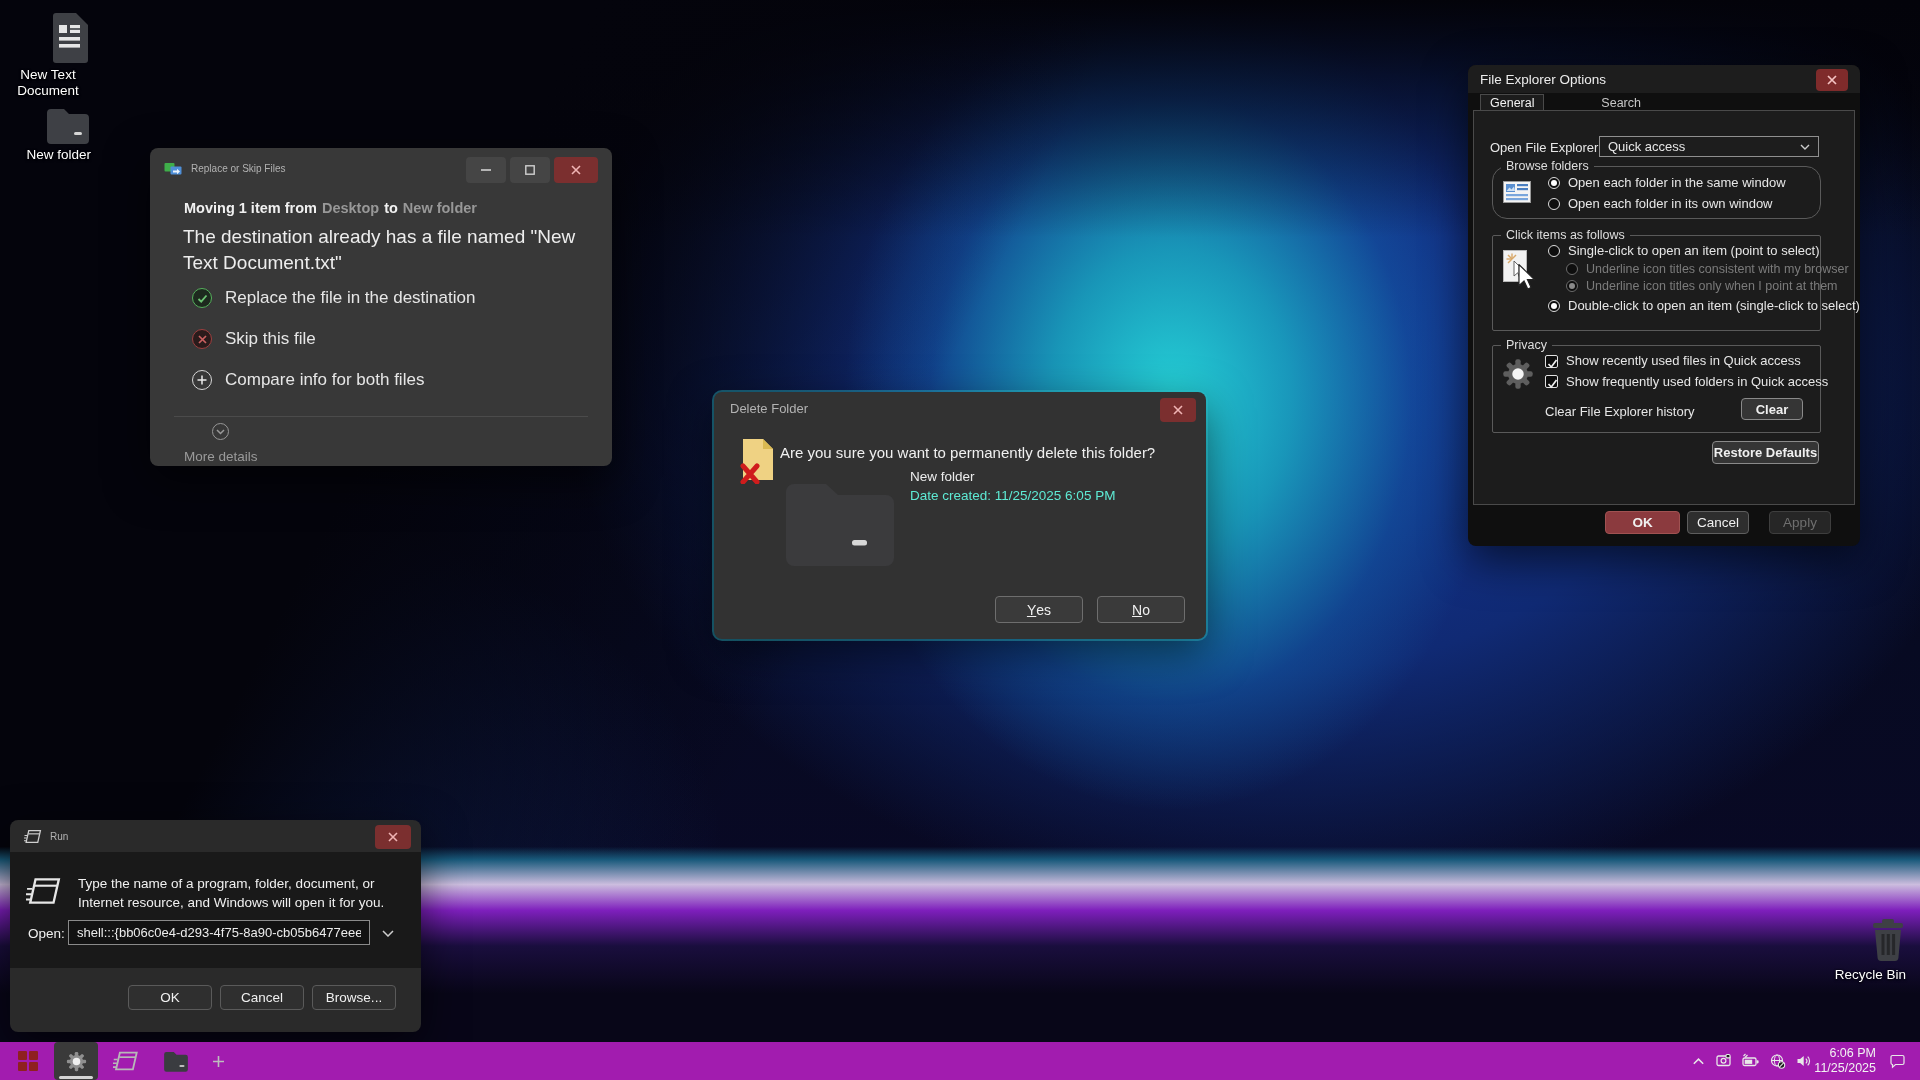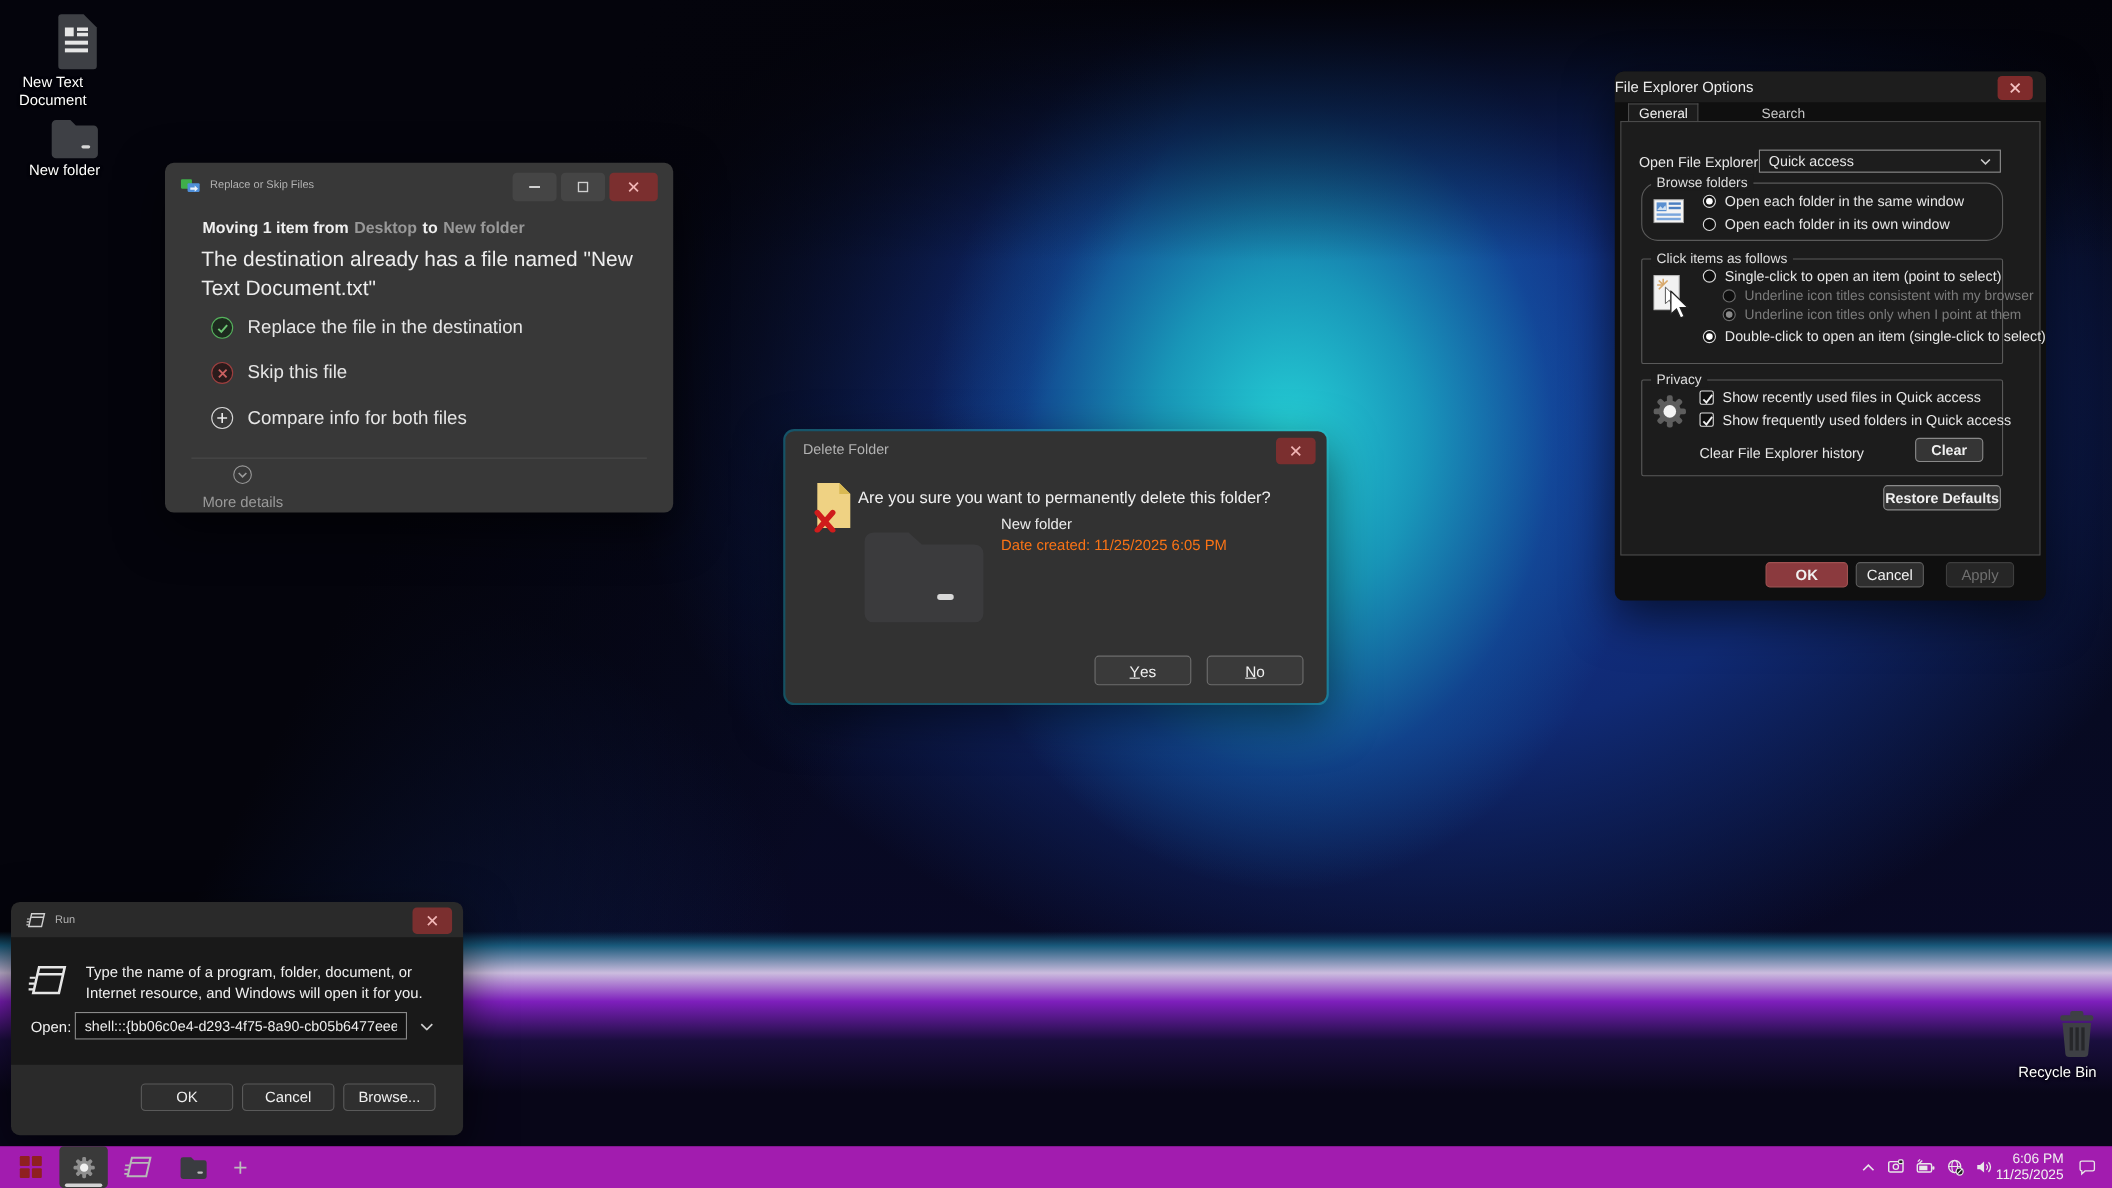--- a/index.html
+++ b/index.html
@@ -191,34 +191,34 @@
     </svg>
 
     <div style="position:absolute;left:66px;top:52px;font-size:15px;color:#f0f0f0;">Are you sure you want to permanently delete this folder?</div>
 
     <svg width="116" height="88" viewBox="0 0 116 88" style="position:absolute;left:68px;top:86px;">
       <path d="M4,14 a8,8 0 0 1 8,-8 h32 l12,11 h48 a8,8 0 0 1 8,8 v55 a8,8 0 0 1 -8,8 H12 a8,8 0 0 1 -8,-8 z" fill="#3b3b3d"></path>
       <rect x="70" y="62" width="15" height="5.5" rx="2.5" fill="#d8d8d8"></rect>
     </svg>
 
     <div style="position:absolute;left:196px;top:77px;font-size:13.5px;color:#ececec;">New folder</div>
-    <div style="position:absolute;left:196px;top:96px;font-size:13.5px;color:#f97316;">Date created: 11/25/2025 6:05 PM</div>
+    <div style="position:absolute;left:196px;top:96px;font-size:13.5px;color:#5eead4;">Date created: 11/25/2025 6:05 PM</div>
 
     <div class="btn" style="position:absolute;left:281px;top:204px;width:88px;height:27px;background:#3a3a3a;border-color:#6e6e6e;font-size:14px;">
       <span class="accel">Y</span>
         <span>es</span>
     </div>
     <div class="btn" style="position:absolute;left:383px;top:204px;width:88px;height:27px;background:#3a3a3a;border-color:#6e6e6e;font-size:14px;">
       <span class="accel">N</span>
         <span>o</span>
     </div>
   </div>
 
   <div class="win" style="left:1468px;top:65px;width:392px;height:481px;background:#0f0f0f;">
-    <div class="tbar" style="height:28px;background:#1d1d1d;border-radius:8px 8px 0 0;">
+    <div class="tbar" style="height:28px;padding-left:12px;background:#1d1d1d;border-radius:8px 8px 0 0;">
       <span class="ttl" style="color:#ececec;font-size:13.5px;">File Explorer Options</span>
       <div class="cbtn" style="position:absolute;right:12px;top:4px;width:32px;height:22px;background:#7f2b2b;">
         <svg width="10" height="10" viewBox="0 0 10 10">
             <path d="M1,1 L9,9 M9,1 L1,9" stroke="#f4c2c2" stroke-width="1.7"></path>
           </svg>
       </div>
     </div>
 
     <div style="position:absolute;left:12px;top:29px;height:17px;display:flex;">
       <div style="padding:1px 9px;background:#1c1c1c;border:1px solid #4a4a4a;border-bottom:none;font-size:12.5px;color:#f2f2f2;">General</div>

